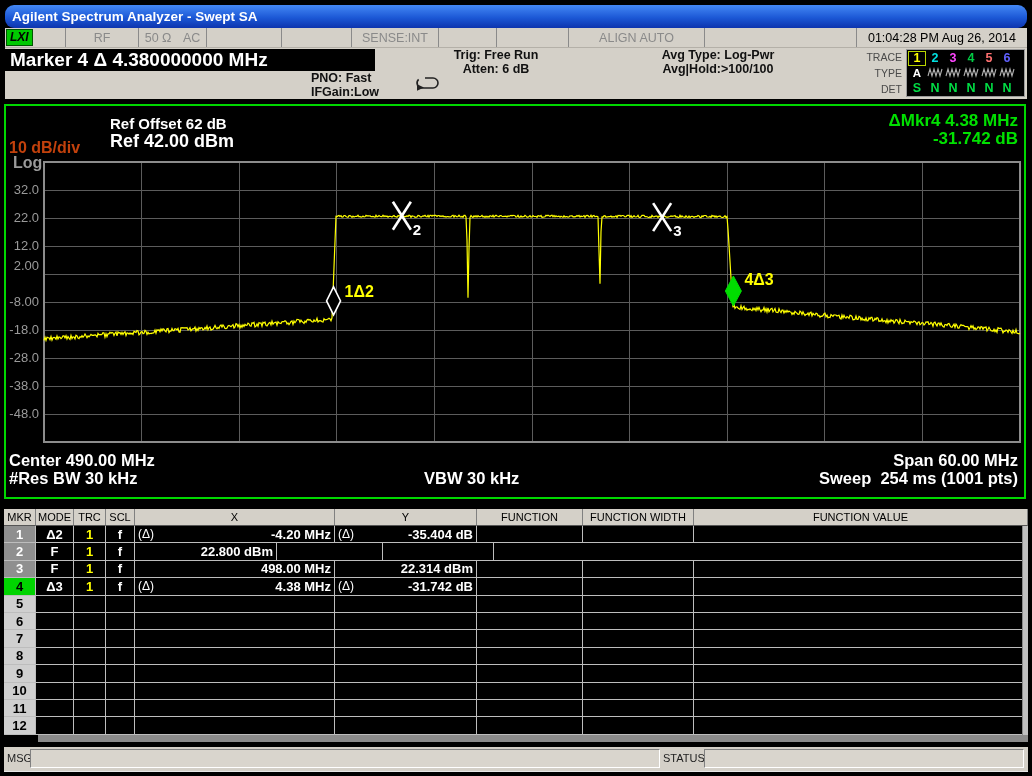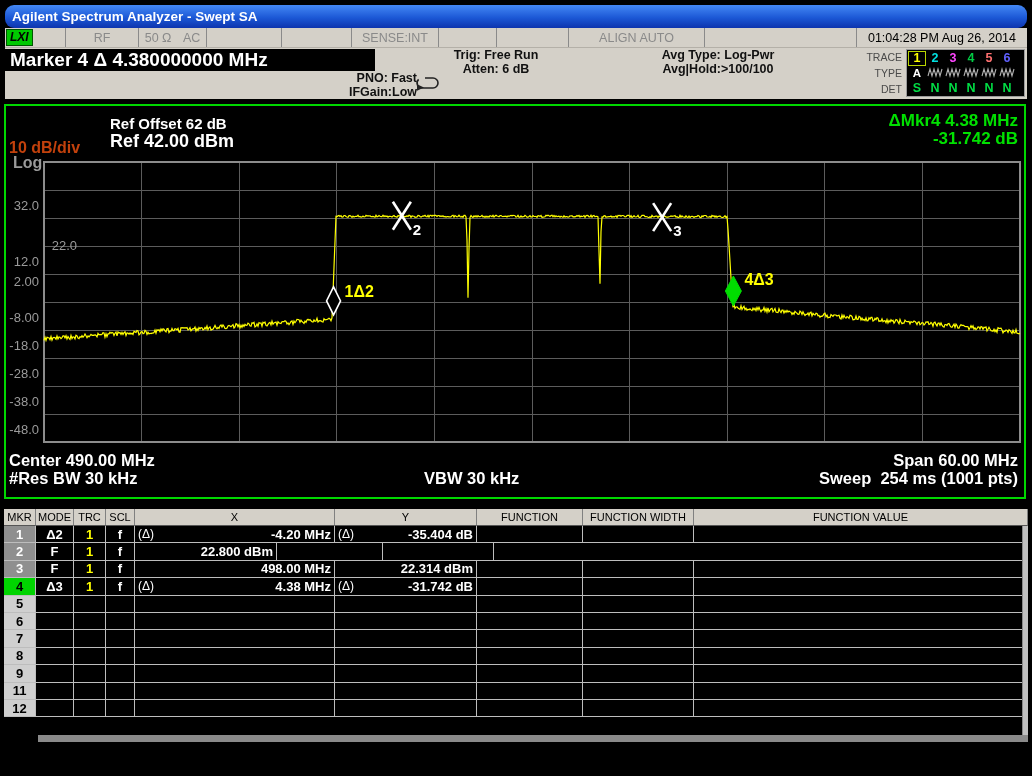--- a/index.html
+++ b/index.html
@@ -16,42 +16,42 @@
     border-right:1px solid #8a8a8a;box-sizing:border-box;color:#8a8a8a;font-size:12.5px;}
   .seg.lastseg{border-right:none;flex:1;color:#000;}
   .seg.dual{justify-content:space-around;}
   .lxi{margin-right:auto;margin-left:1px;background:#00c800;color:#000;font-style:italic;font-weight:bold;
     font-size:12px;padding:0 3px;height:15px;line-height:15px;border:1px solid #005500;}
   
   .headerbar{position:absolute;left:5px;top:48px;width:1022px;height:51px;background:#d4d0c8;}
   .banner{position:absolute;left:0;top:1px;width:370px;height:22px;background:#000;color:#fff;
     font-size:19px;font-weight:bold;line-height:22px;padding-left:5px;box-sizing:border-box;white-space:nowrap;}
   .hblock{position:absolute;font-size:12.5px;font-weight:bold;color:#111;line-height:13.5px;white-space:nowrap;}
-  .pno{left:332px;top:24px;width:80px;text-align:right;}
+  .pno{left:306px;top:24px;width:80px;text-align:left;}
   .loopicon{position:absolute;left:407px;top:27px;}
   .trig{left:437px;top:1px;width:108px;text-align:center;}
   .avg{left:628px;top:1px;width:170px;text-align:center;}
   .legend-label{position:absolute;left:845px;width:52px;text-align:right;font-size:10.5px;color:#4a4a4a;}
   .legend-box{position:absolute;left:901px;top:1px;width:119px;height:48px;background:#000;
     border:1px solid #9a9a9a;box-sizing:border-box;padding-top:1px;}
   .lrow{display:flex;height:15px;align-items:center;padding-left:1px;}
   .lcell{width:18px;text-align:center;font-weight:bold;font-size:12.5px;line-height:13px;}
   .lcell.active{border:1px solid #b8d400;box-sizing:border-box;}
   .det{color:#00dd44;}
   .typeA{color:#fff;font-size:11.5px;}
   
   .graph{position:absolute;left:4px;top:104px;width:1022px;height:395px;background:#000;
     border:2px solid #00d800;box-sizing:border-box;}
   .graph .txt{position:absolute;white-space:nowrap;}
   .refoffset{left:104px;top:9px;font-size:15px;font-weight:bold;color:#fff;}
   .reflevel{left:104px;top:25px;font-size:18px;font-weight:bold;color:#fff;}
   .scalediv{left:3px;top:33px;font-size:16px;font-weight:bold;color:#c2410c;text-align:right;}
   .scalelog{left:7px;top:48px;font-size:16px;font-weight:bold;color:#9a9a9a;}
   .dmkr{right:6px;text-align:right;font-size:17px;font-weight:bold;color:#00e000;}
-  .ylab{position:absolute;left:0;width:33px;text-align:right;font-size:13px;color:#9a9a9a;margin-top:16px;}
+  .ylab{position:absolute;left:0;width:33px;text-align:right;font-size:13px;color:#9a9a9a;}
   .bot1{top:345px;font-size:16.5px;font-weight:bold;color:#fff;}
   .bot2{top:363px;font-size:16.5px;font-weight:bold;color:#fff;}
   #plot{position:absolute;left:0;top:0;}
   
   .mkrtable{position:absolute;left:4px;top:509px;width:1024px;}
   .thead{display:flex;height:17px;}
   .th{background:#d4d0c8;color:#000;font-size:11px;display:flex;align-items:center;justify-content:center;
     border-right:1px solid #808080;border-bottom:1px solid #555;box-sizing:border-box;}
   .trow{display:flex;height:17.4px;}
   .td{background:#000;border-right:1px solid #bdbdbd;border-bottom:1px solid #bdbdbd;box-sizing:border-box;
@@ -212,21 +212,21 @@
           <text x="738.3813333333333" y="179.004" fill="#ffff00" font-size="16" font-weight="bold">4Δ3</text>
         </g>
       </svg>
     <div class="txt refoffset">Ref Offset 62 dB</div>
     <div class="txt reflevel">Ref 42.00 dBm</div>
     <div class="txt scalediv">10 dB/div</div>
     <div class="txt scalelog">Log</div>
     <div class="txt dmkr" style="top:5px;">ΔMkr4 4.38 MHz</div>
     <div class="txt dmkr" style="top:23px;">-31.742 dB</div>
     <div class="ylab" style="top:76px;">32.0</div>
-    <div class="ylab" style="top:116px;padding-left:38px;">22.0</div>
+    <div class="ylab" style="top:104px;">22.0</div>
     <div class="ylab" style="top:132px;">12.0</div>
     <div class="ylab" style="top:152px;">2.00</div>
     <div class="ylab" style="top:188px;">-8.00</div>
     <div class="ylab" style="top:216px;">-18.0</div>
     <div class="ylab" style="top:244px;">-28.0</div>
     <div class="ylab" style="top:272px;">-38.0</div>
     <div class="ylab" style="top:300px;">-48.0</div>
     <div class="txt bot1" style="left:3px;">Center 490.00 MHz</div>
     <div class="txt bot2" style="left:3px;">#Res BW 30 kHz</div>
     <div class="txt bot2" style="left:418px;">VBW 30 kHz</div>
@@ -390,20 +390,37 @@
           </div>
           <div class="td c-y">
             <span class="prefix"></span>
             <span></span>
           </div>
           <div class="td c-fn"></div>
           <div class="td c-fw"></div>
           <div class="td c-fv"></div>
         </div>
         <div class="trow state-off">
+          <div class="td c-mkr">10</div>
+          <div class="td c-mode"></div>
+          <div class="td c-trc"></div>
+          <div class="td c-scl"></div>
+          <div class="td c-x">
+            <span class="prefix"></span>
+            <span></span>
+          </div>
+          <div class="td c-y">
+            <span class="prefix"></span>
+            <span></span>
+          </div>
+          <div class="td c-fn"></div>
+          <div class="td c-fw"></div>
+          <div class="td c-fv"></div>
+        </div>
+        <div class="trow state-off">
           <div class="td c-mkr">11</div>
           <div class="td c-mode"></div>
           <div class="td c-trc"></div>
           <div class="td c-scl"></div>
           <div class="td c-x">
             <span class="prefix"></span>
             <span></span>
           </div>
           <div class="td c-y">
             <span class="prefix"></span>
@@ -428,14 +445,20 @@
           </div>
           <div class="td c-fn"></div>
           <div class="td c-fw"></div>
           <div class="td c-fv"></div>
         </div>
       </div>
     <div class="vscroll"></div>
   </div>
   <div class="hscroll"></div>
 
+  <div class="msgbar">
+    <div class="msglabel" style="left:3px;">MSG</div>
+    <div class="field" style="left:26px;width:630px;"></div>
+    <div class="msglabel" style="left:659px;">STATUS</div>
+    <div class="field" style="left:700px;width:320px;"></div>
+  </div>
 
 </div>
 
 </body></html>

